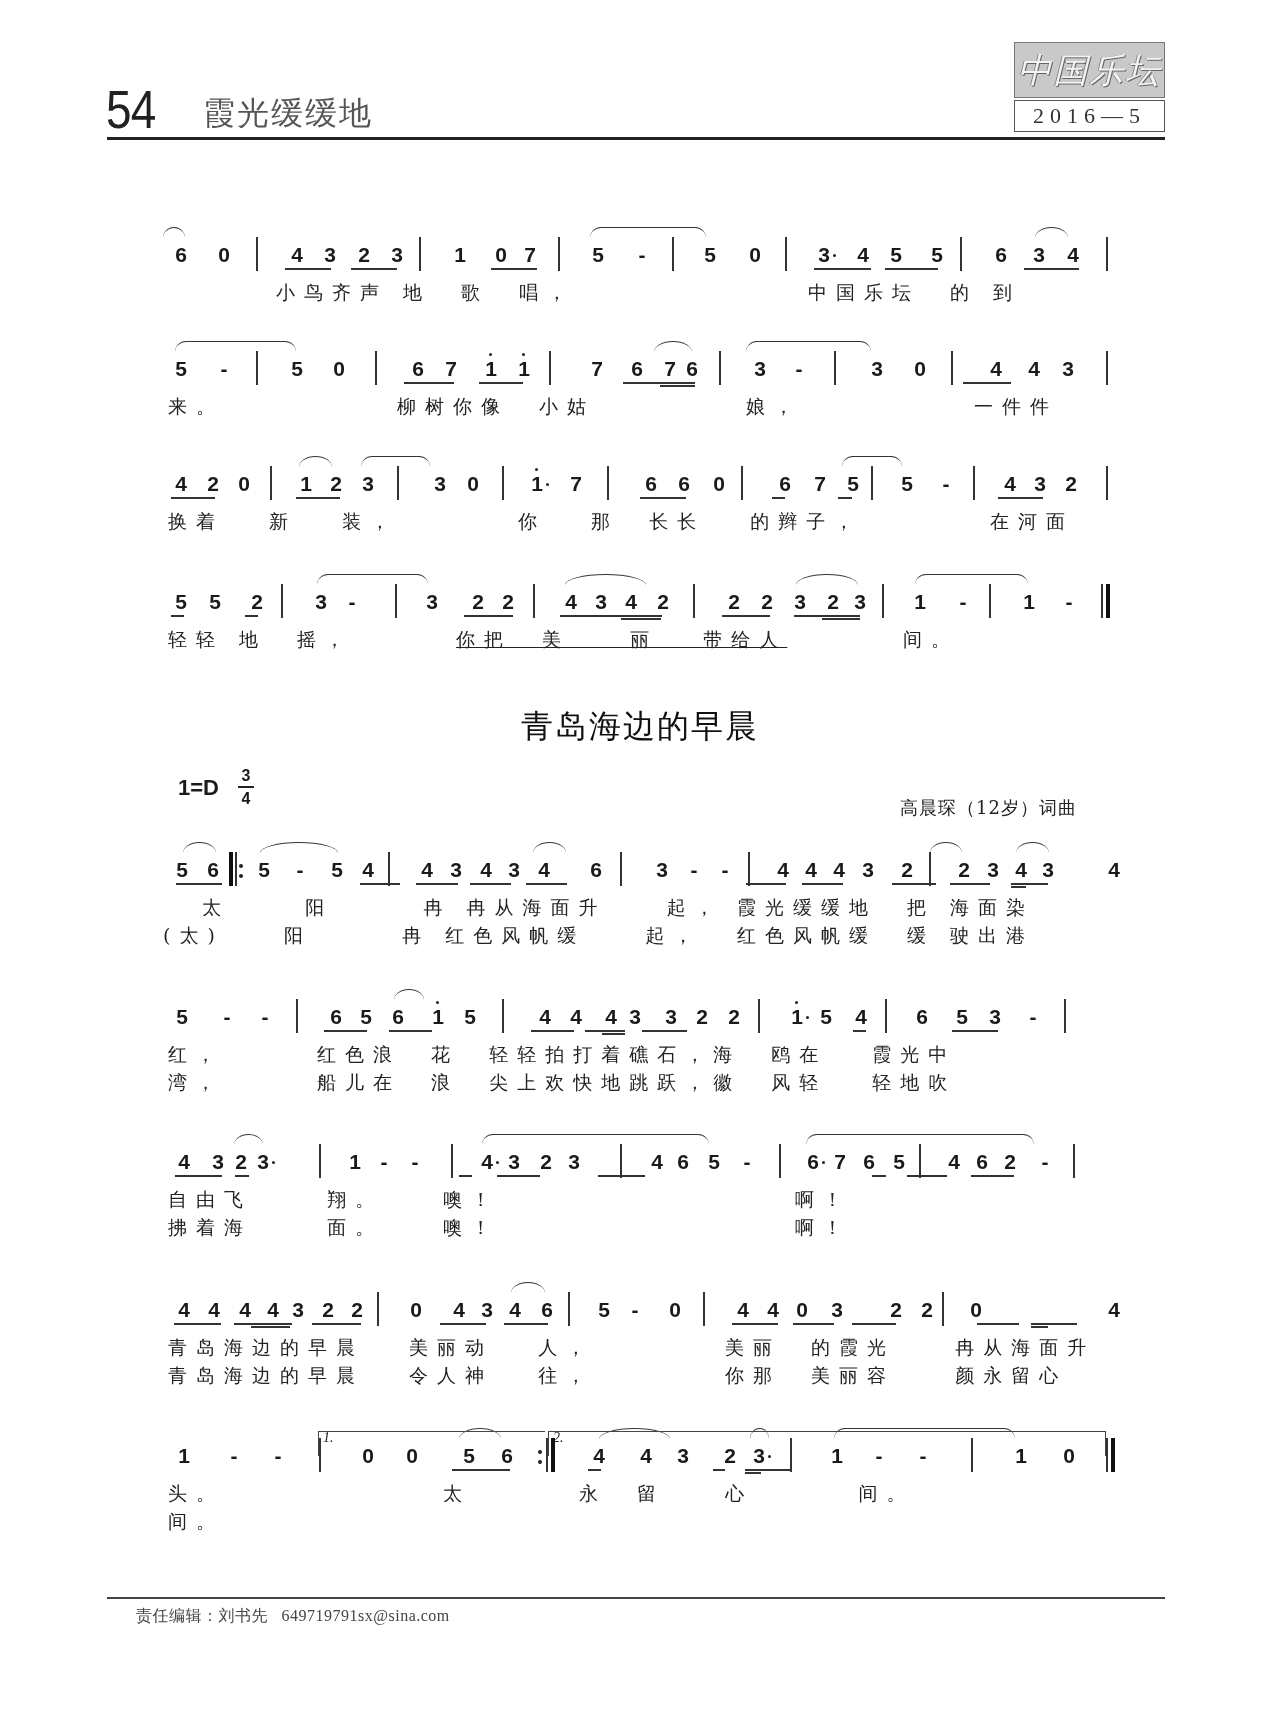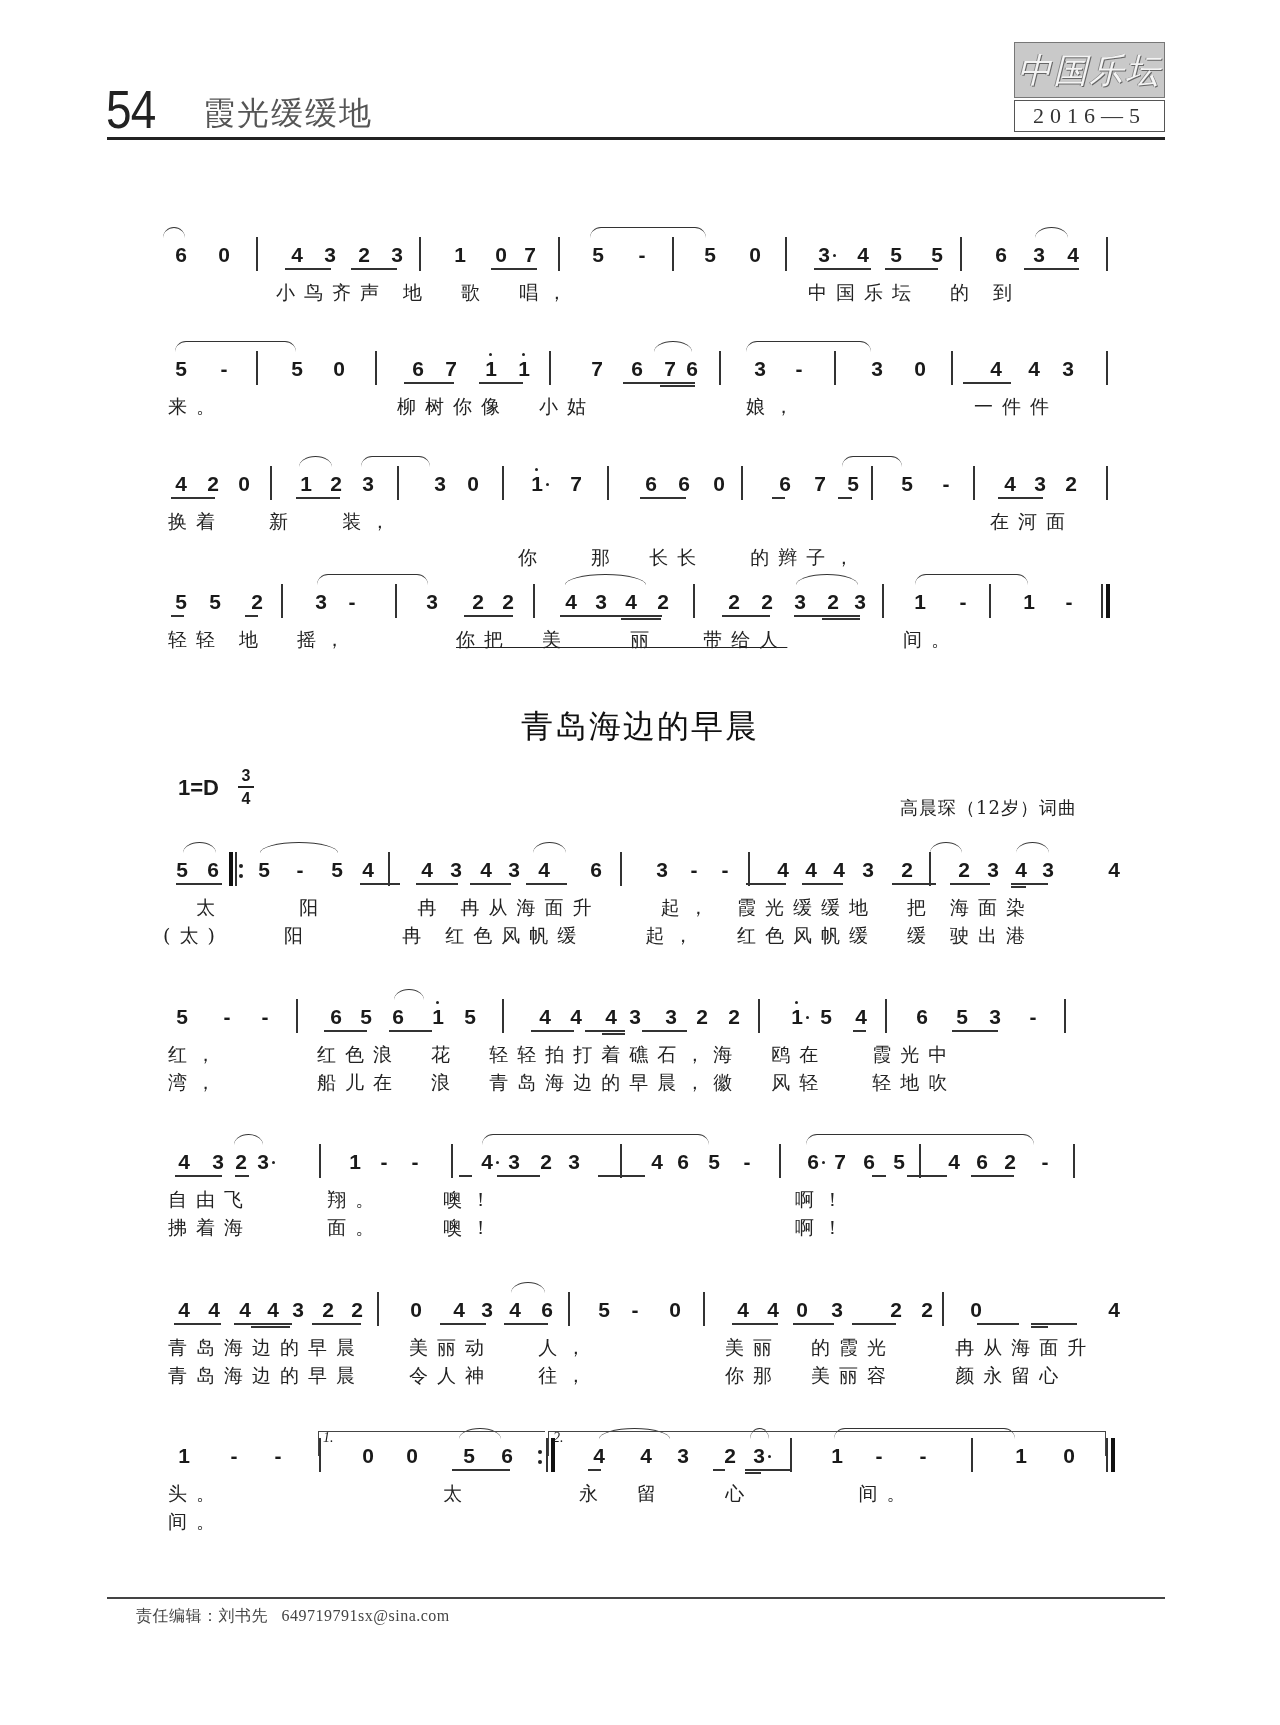--- a/index.html
+++ b/index.html
@@ -151,21 +151,21 @@
     <div class="uline" style="left: 171px; width: 44px; top: 497px;"></div>
     <div class="uline" style="left: 296px; width: 44px; top: 497px;"></div>
     <div class="uline" style="left: 640px; width: 46px; top: 497px;"></div>
     <div class="uline" style="left: 772px; width: 13px; top: 497px;"></div>
     <div class="uline" style="left: 838px; width: 14px; top: 497px;"></div>
     <div class="uline" style="left: 998px; width: 45px; top: 497px;"></div>
     <div class="tie" style="left: 299px; width: 33px; top: 456px;"></div>
     <div class="ltie" style="left: 361px; width: 69px; top: 456px;"></div>
     <div class="ltie" style="left: 842px; width: 60px; top: 456px;"></div>
     <div class="ly" style="left: 168px; top: 509px;">换着   新   装，</div>
-    <div class="ly" style="left: 518px; top: 509px; margin-top: 36px;">你   那  长长   的辫子，</div>
+    <div class="ly" style="left: 518px; top: 509px;">你   那  长长   的辫子，</div>
     <div class="ly" style="left: 990px; top: 509px;">在河面</div>
     <div class="n" style="left: 173px; top: 590px;">5</div>
     <div class="n" style="left: 207px; top: 590px;">5</div>
     <div class="n" style="left: 249px; top: 590px;">2</div>
     <div class="bar" style="left: 281px; top: 584px;"></div>
     <div class="n" style="left: 313px; top: 590px;">3</div>
     <div class="n" style="left: 344px; top: 590px;">-</div>
     <div class="bar" style="left: 395px; top: 584px;"></div>
     <div class="n" style="left: 424px; top: 590px;">3</div>
     <div class="n" style="left: 470px; top: 590px;">2</div>
@@ -258,21 +258,21 @@
     <div class="uline" style="left: 802px; width: 41px; top: 883px;"></div>
     <div class="uline" style="left: 892px; width: 44px; top: 883px;"></div>
     <div class="uline" style="left: 950px; width: 40px; top: 883px;"></div>
     <div class="uline" style="left: 1011px; width: 37px; top: 883px;"></div>
     <div class="uline" style="left: 1011px; width: 15px; top: 886px;"></div>
     <div class="tie" style="left: 183px; width: 33px; top: 842px;"></div>
     <div class="tie" style="left: 260px; width: 78px; top: 842px;"></div>
     <div class="tie" style="left: 533px; width: 33px; top: 842px;"></div>
     <div class="tie" style="left: 930px; width: 32px; top: 842px;"></div>
     <div class="tie" style="left: 1016px; width: 33px; top: 842px;"></div>
-    <div class="ly" style="left: 196px; top: 895px;">太     阳      冉 冉从海面升    起，</div>
+    <div class="ly" style="left: 202px; top: 895px;">太     阳      冉 冉从海面升    起，</div>
     <div class="ly" style="left: 737px; top: 895px;">霞光缓缓地  把 海面染</div>
     <div class="ly" style="left: 163px; top: 923px;">(太)    阳      冉 红色风帆缓    起，</div>
     <div class="ly" style="left: 737px; top: 923px;">红色风帆缓  缓 驶出港</div>
     <div class="n" style="left: 174px; top: 1005px;">5</div>
     <div class="n" style="left: 219px; top: 1005px;">-</div>
     <div class="n" style="left: 257px; top: 1005px;">-</div>
     <div class="bar" style="left: 296px; top: 999px;"></div>
     <div class="n" style="left: 328px; top: 1005px;">6</div>
     <div class="n" style="left: 358px; top: 1005px;">5</div>
     <div class="n" style="left: 390px; top: 1005px;">6</div>
@@ -304,21 +304,21 @@
     <div class="uline" style="left: 531px; width: 43px; top: 1030px;"></div>
     <div class="uline" style="left: 585px; width: 40px; top: 1030px;"></div>
     <div class="uline" style="left: 602px; width: 23px; top: 1033px;"></div>
     <div class="uline" style="left: 642px; width: 45px; top: 1030px;"></div>
     <div class="uline" style="left: 853px; width: 13px; top: 1030px;"></div>
     <div class="uline" style="left: 952px; width: 46px; top: 1030px;"></div>
     <div class="tie" style="left: 394px; width: 30px; top: 989px;"></div>
     <div class="ly" style="left: 168px; top: 1042px;">红，</div>
     <div class="ly" style="left: 317px; top: 1042px;">红色浪  花  轻轻拍打着礁石，海  鸥在   霞光中</div>
     <div class="ly" style="left: 168px; top: 1070px;">湾，</div>
-    <div class="ly" style="left: 317px; top: 1070px;">船儿在  浪  青岛海边的早晨，徽  风轻   轻地吹</div>
+    <div class="ly" style="left: 317px; top: 1070px;">船儿在  浪  尖上欢快地跳跃，徽  风轻   轻地吹</div>
     <div class="n" style="left: 176px; top: 1150px;">4</div>
     <div class="n" style="left: 210px; top: 1150px;">3</div>
     <div class="n" style="left: 233px; top: 1150px;">2</div>
     <div class="n" style="left: 255px; top: 1150px;">3</div>
     <div class="dot" style="left: 272px; top: 1161px; width: 3px; height: 3px;"></div>
     <div class="bar" style="left: 319px; top: 1144px;"></div>
     <div class="n" style="left: 347px; top: 1150px;">1</div>
     <div class="n" style="left: 376px; top: 1150px;">-</div>
     <div class="n" style="left: 407px; top: 1150px;">-</div>
     <div class="bar" style="left: 451px; top: 1144px;"></div>

